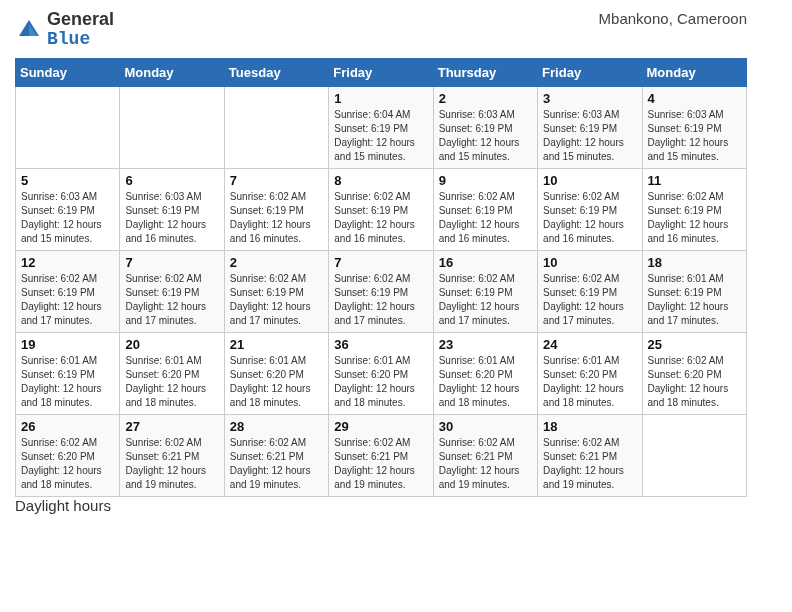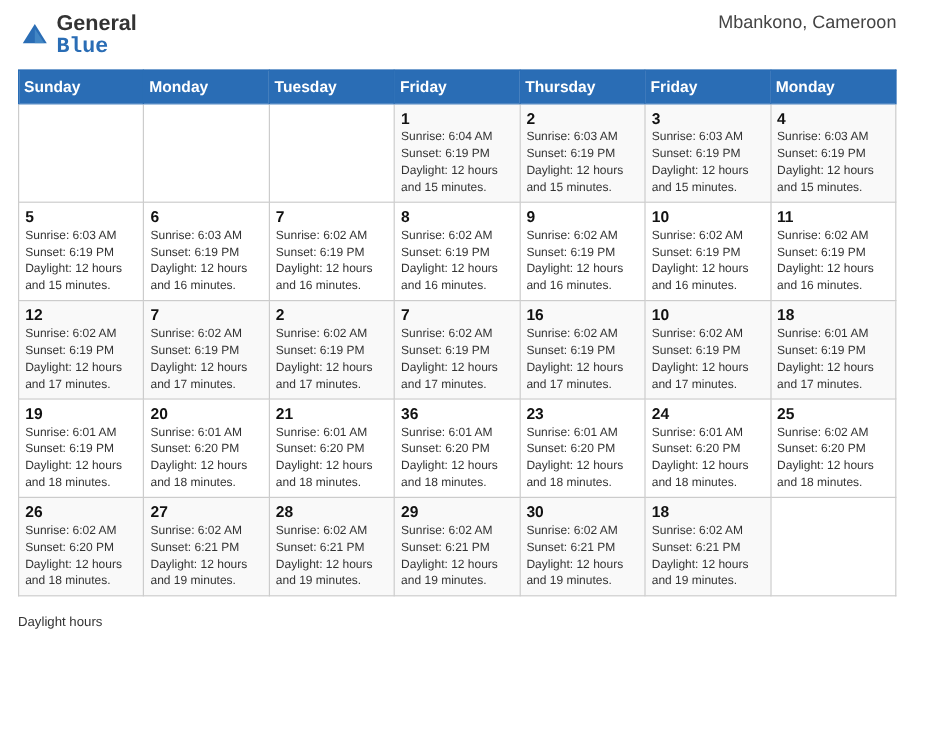--- a/index.html
+++ b/index.html
@@ -98,22 +98,22 @@
     }
     .day-info {
       font-size: 10px;
       color: #333;
       line-height: 1.4;
     }
     .empty-cell {
       background: #fff !important;
     }
     .footer-note {
-      margin-top: 16px;
-      font-size: 11px;
+      margin-top: 0;
+      font-size: 15px;
       color: #333;
     }
   </style>
 </head>
 <body>
 
 <div class="page">
   <div class="header">
     <div class="logo">
       <svg class="logo-icon" viewBox="0 0 28 28" xmlns="http://www.w3.org/2000/svg">

